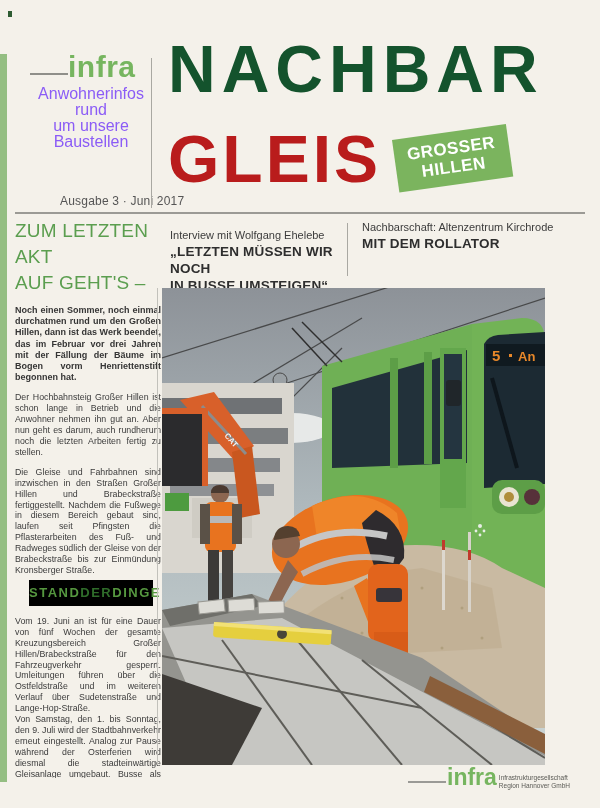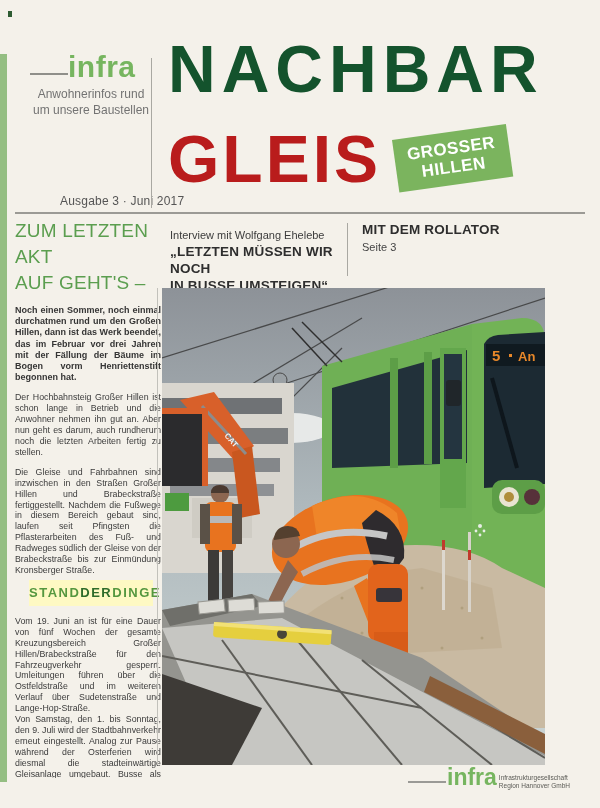--- a/index.html
+++ b/index.html
@@ -13,21 +13,21 @@
 
   
   .edge-bar{left:0;top:54px;width:7px;height:728px;background:#94be82;}
   .print-mark{left:8px;top:11px;width:4px;height:6px;background:#2e5c33;}
 
   
   .logo-block{left:30px;top:52px;width:122px;}
   .logo-row{display:flex;align-items:flex-end;}
   .logo-dash{width:38px;height:2px;background:#8f8f8a;margin-bottom:7px;}
   .logo-text{font-size:30px;font-weight:bold;color:#76b55f;letter-spacing:.5px;line-height:1;}
-  .tagline{margin-top:4px;font-size:12px;line-height:16px;color:#737373;text-align:center;width:122px;}
+  .tagline{margin-top:4px;font-size:16px;line-height:16px;color:#8b5cf6;text-align:center;width:122px;}
   .issue-line{left:60px;top:194px;font-size:12px;color:#555;letter-spacing:.2px;}
 
   .vrule-logo{left:151px;top:58px;width:1px;height:150px;background:#a9a8a2;}
 
   .title-1{left:168px;top:36px;font-size:66px;font-weight:bold;color:#14532d;letter-spacing:6px;line-height:1;}
   .title-2{left:168px;top:126px;font-size:66px;font-weight:bold;color:#b91c1c;letter-spacing:3px;line-height:1;}
   .badge{
     left:392px;top:140px;background:#7bb45e;color:#fff;
     padding:7px 13px 8px;transform:rotate(-8deg);transform-origin:left top;
     font-weight:bold;font-size:17px;line-height:19px;letter-spacing:.5px;text-align:center;
@@ -42,21 +42,21 @@
   .page-ref{font-size:11px;color:#444;margin-top:3px;}
   .vrule-teaser{left:347px;top:223px;width:1px;height:53px;background:#a9a8a2;}
 
   
   .left-col{left:15px;top:218px;width:146px;height:560px;overflow:hidden;}
   .col-headline{font-size:19px;line-height:26px;color:#5b9e4f;letter-spacing:.2px;margin-bottom:9px;}
   .intro{font-size:9px;line-height:11.2px;font-weight:bold;text-align:justify;margin-bottom:9px;color:#353535;}
   .para{font-size:8.8px;line-height:10.9px;text-align:justify;margin:0 0 9px 0;color:#3b3b3b;}
   .para.tight{margin-bottom:0;}
   .status-box{
-    background:#fef9c3;margin:4px 0 10px 14px;width:124px;padding:5px 0 6px;
+    background:#000000;margin:4px 0 10px 14px;width:124px;padding:5px 0 6px;
     text-align:center;font-weight:bold;font-size:13px;letter-spacing:1.5px;
   }
   .status-box .g1{color:#55973f;}
   .status-box .g2{color:#2f6c2a;}
 
   .vrule-col{left:157px;top:288px;width:1px;height:477px;background:#c2c1bb;}
 
   
   .photo{left:162px;top:288px;width:383px;height:477px;}
 
@@ -96,24 +96,24 @@
 <div class="abs teaser-mid">
   <div class="kicker">Interview mit Wolfgang Ehelebe</div>
   <div class="teaser-headline">
     <div>„LETZTEN MÜSSEN WIR NOCH</div>
     <div>IN BUSSE UMSTEIGEN“</div>
   </div>
   <div class="page-ref">Seite 2</div>
 </div>
 <div class="abs vrule-teaser"></div>
 <div class="abs teaser-right">
+  <div class="kicker">Nachbarschaft: Altenzentrum Kirchrode</div>
   <div class="teaser-headline">
     <div>MIT DEM ROLLATOR</div>
   </div>
-  <div class="page-ref">Seite 3</div>
 </div>
 
 <div class="abs left-col">
   <div class="col-headline">
     <div>ZUM LETZTEN AKT</div>
     <div>AUF GEHT'S –</div>
   </div>
   <div class="intro">Noch einen Sommer, noch einmal durchatmen rund um den Großen Hillen, dann ist das Werk beendet, das im Februar vor drei Jahren mit der Fällung der Bäume im Bogen vorm Henriettenstift begonnen hat.</div>
   <div class="para">Der Hochbahnsteig Großer Hillen ist schon lange in Betrieb und die Anwohner nehmen ihn gut an. Aber nun geht es darum, auch rundherum noch die letzten Arbeiten fertig zu stellen.</div>
   <div class="para tight">Die Gleise und Fahrbahnen sind inzwischen in den Straßen Großer Hillen und Brabeckstraße fertiggestellt. Nachdem die Fußwege in diesem Bereich gebaut sind, laufen seit Pfingsten die Pflasterarbeiten des Fuß- und Radweges südlich der Gleise von der Brabeckstraße bis zur Einmündung Kronsberger Straße.</div>

